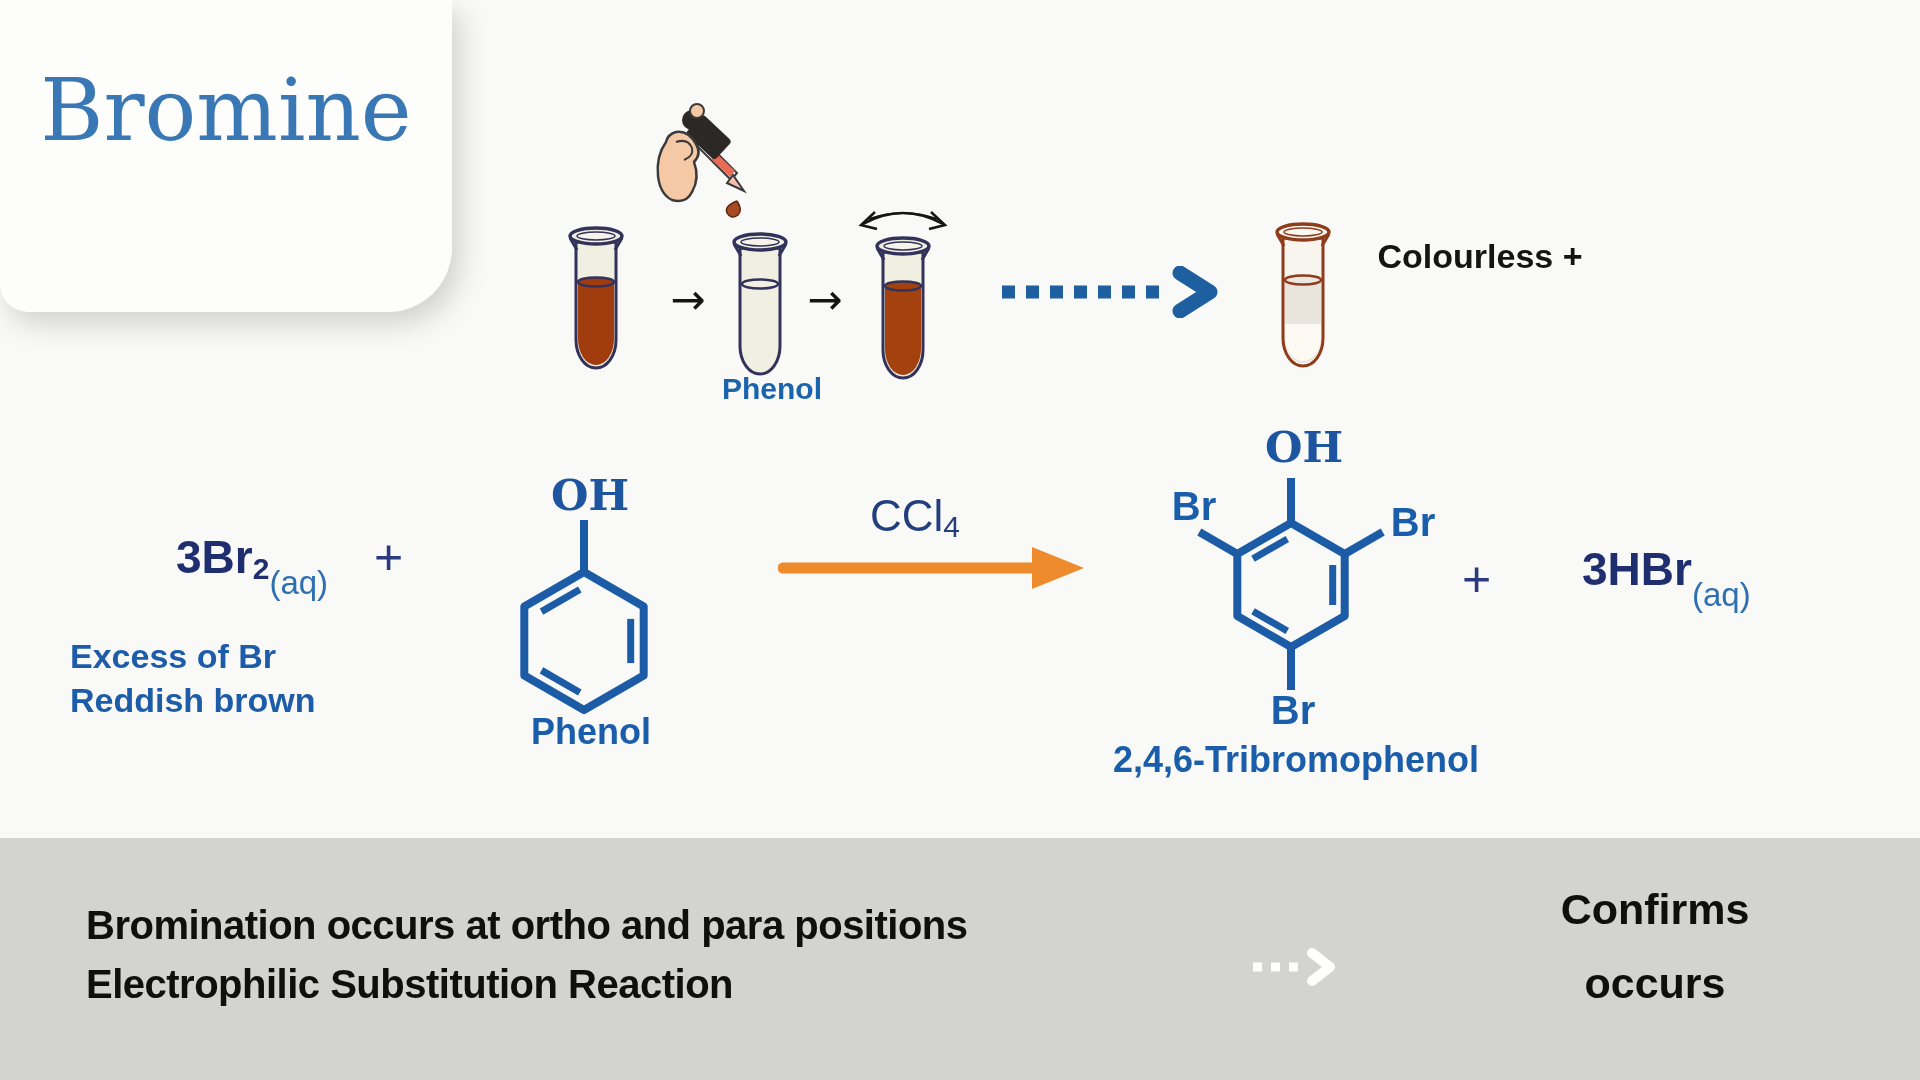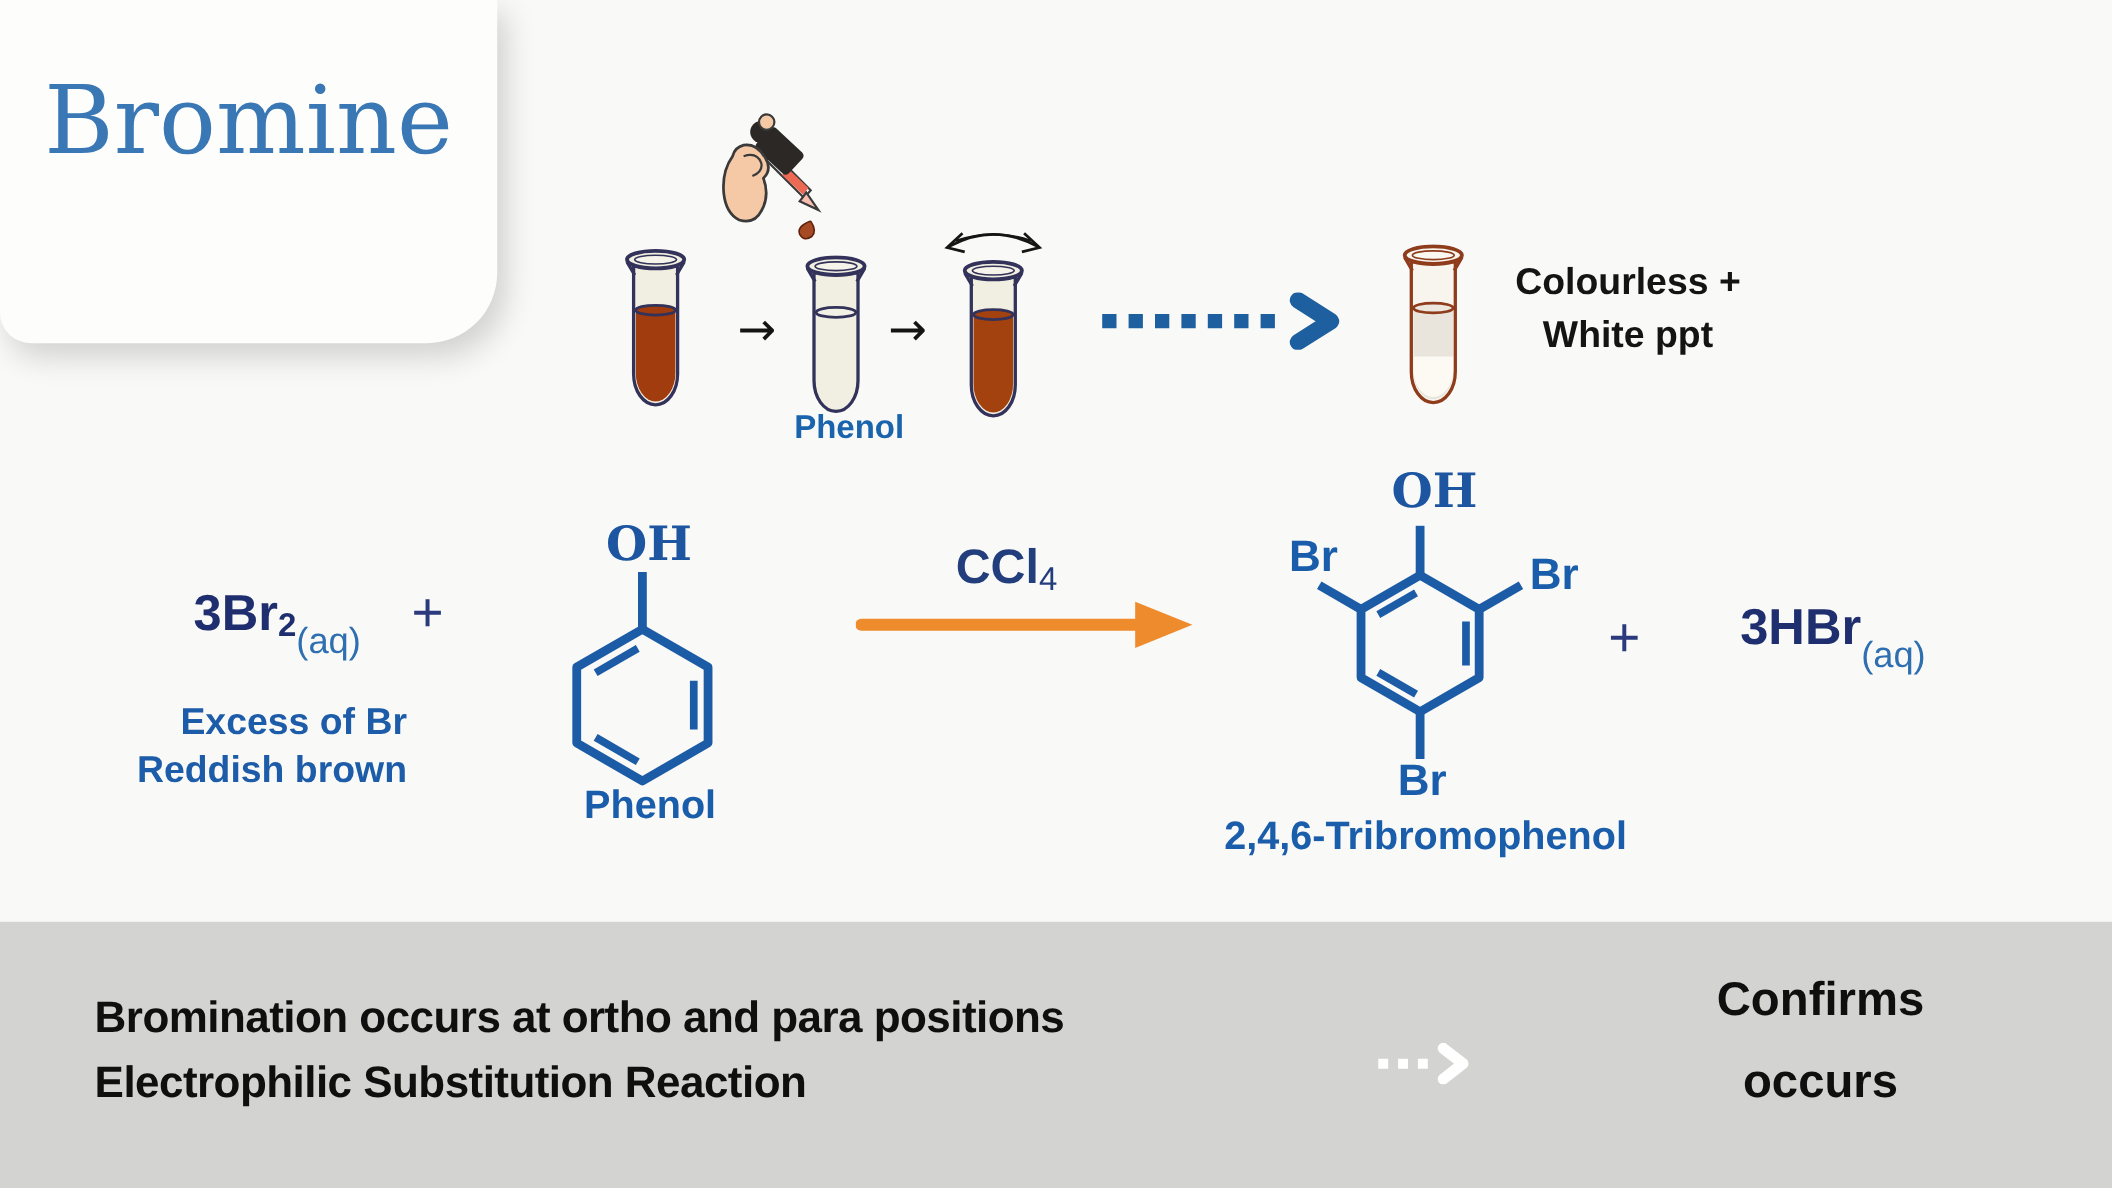--- a/index.html
+++ b/index.html
@@ -40,33 +40,33 @@
   
   .formula{display:flex;align-items:flex-start;}
   .f-base{font-size:46px;font-weight:bold;color:#1f2e6e;line-height:46px;}
   .f-sub{font-size:30px;font-weight:bold;color:#1f2e6e;position:relative;top:20px;line-height:30px;}
   .f-state{font-size:33px;font-weight:400;color:#2e6fb2;position:relative;top:32px;line-height:33px;}
   .eq-br{left:176px;top:534px;}
   .eq-hbr{left:1582px;top:546px;}
   .plus{font-size:50px;font-weight:500;color:#2b3a7e;line-height:50px;}
   .plus1{left:374px;top:532px;}
   .plus2{left:1462px;top:554px;}
-  .br-note{left:70px;top:634px;width:300px;text-align:right;font-size:34px;font-weight:bold;color:#1d5ca9;line-height:44px;}
+  .br-note{left:70px;top:634px;width:300px;text-align:left;font-size:34px;font-weight:bold;color:#1d5ca9;line-height:44px;}
   .oh-label{width:120px;text-align:center;font-family:"DejaVu Serif", serif;font-weight:bold;font-size:43px;color:#1d55a1;line-height:43px;}
   .oh-phenol{left:530px;top:474px;}
   .oh-product{left:1244px;top:426px;}
   .struct-label{text-align:center;font-size:36px;font-weight:bold;color:#1a5dab;line-height:40px;}
   .phenol-label{left:491px;top:712px;width:200px;}
   .product-label{left:1096px;top:740px;width:400px;}
   .br-label{width:100px;text-align:center;font-size:40px;font-weight:bold;color:#1a5dab;line-height:40px;}
   .br-left{left:1144px;top:486px;}
   .br-right{left:1363px;top:502px;}
   .br-bottom{left:1243px;top:690px;}
   .ccl4{left:840px;top:494px;width:150px;justify-content:center;}
-  .c-base{font-size:44px;font-weight:700;color:#233e7d;line-height:44px;}
+  .c-base{font-size:44px;font-weight:400;color:#233e7d;line-height:44px;}
   .c-sub{font-size:30px;font-weight:500;color:#233e7d;position:relative;top:18px;line-height:30px;}
 </style>
 </head>
 <body>
 
 <div id="stage">
 
   <div class="abs footer-bar"></div>
 
   <div class="abs title-card">
@@ -136,21 +136,20 @@
     <path d="M13,58 V115 A18,26 0 0 0 49,115 V58 Z" fill="#e9e5dc"></path>
     <path d="M13,102 V114 A18,25 0 0 0 49,114 V102 Z" fill="#fcfaf3"></path>
     <ellipse cx="31" cy="58" rx="18" ry="4.5" fill="#ece8df" stroke="#8e3c1b" stroke-width="2.5"></ellipse>
     <path d="M5,12 L12,24 M57,12 L50,24" stroke="#8e3c1b" stroke-width="3"></path>
     <ellipse cx="31" cy="10" rx="26" ry="8" fill="#f7f5ee" stroke="#8e3c1b" stroke-width="3.5"></ellipse>
     <ellipse cx="31" cy="10" rx="19" ry="4" fill="#faf8f1" stroke="#8e3c1b" stroke-width="1.5"></ellipse>
   </svg>
 
   <div class="abs result-text">
     <div>Colourless +</div>
-    <div>White ppt</div>
   </div>
 
   <div class="abs formula eq-br">
     <span class="f-base">3Br</span>
     <span class="f-sub">2</span>
     <span class="f-state">(aq)</span>
   </div>
   <div class="abs br-note">
     <div>Excess of Br</div>
     <div>Reddish brown</div>

